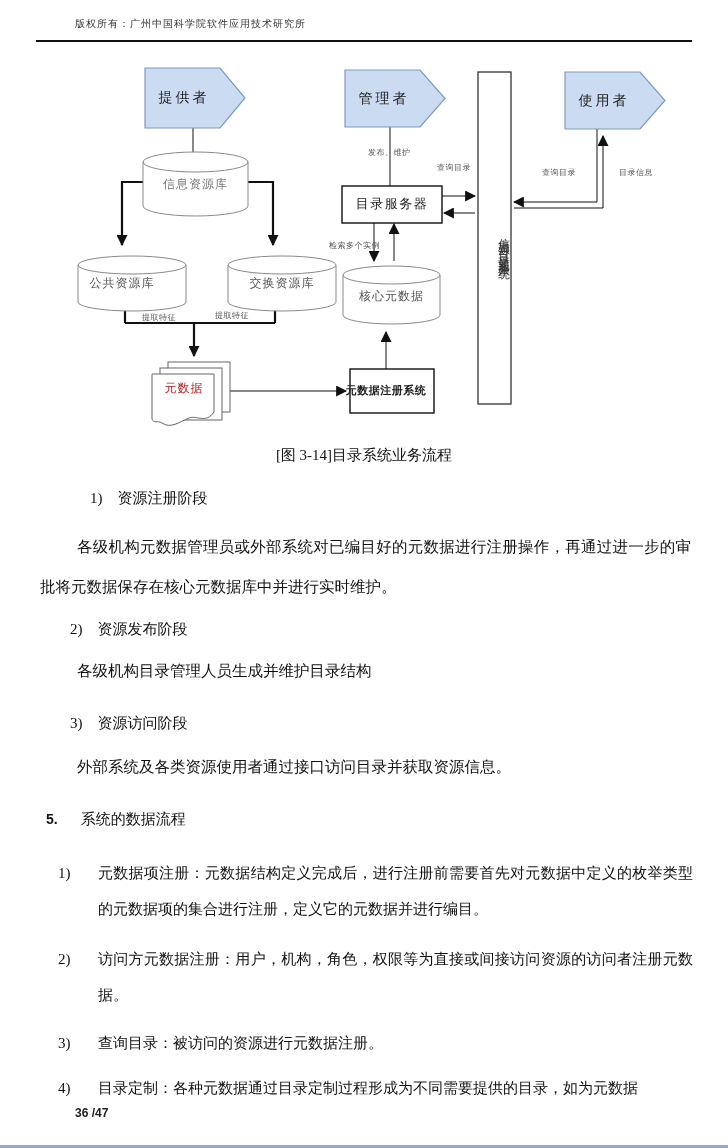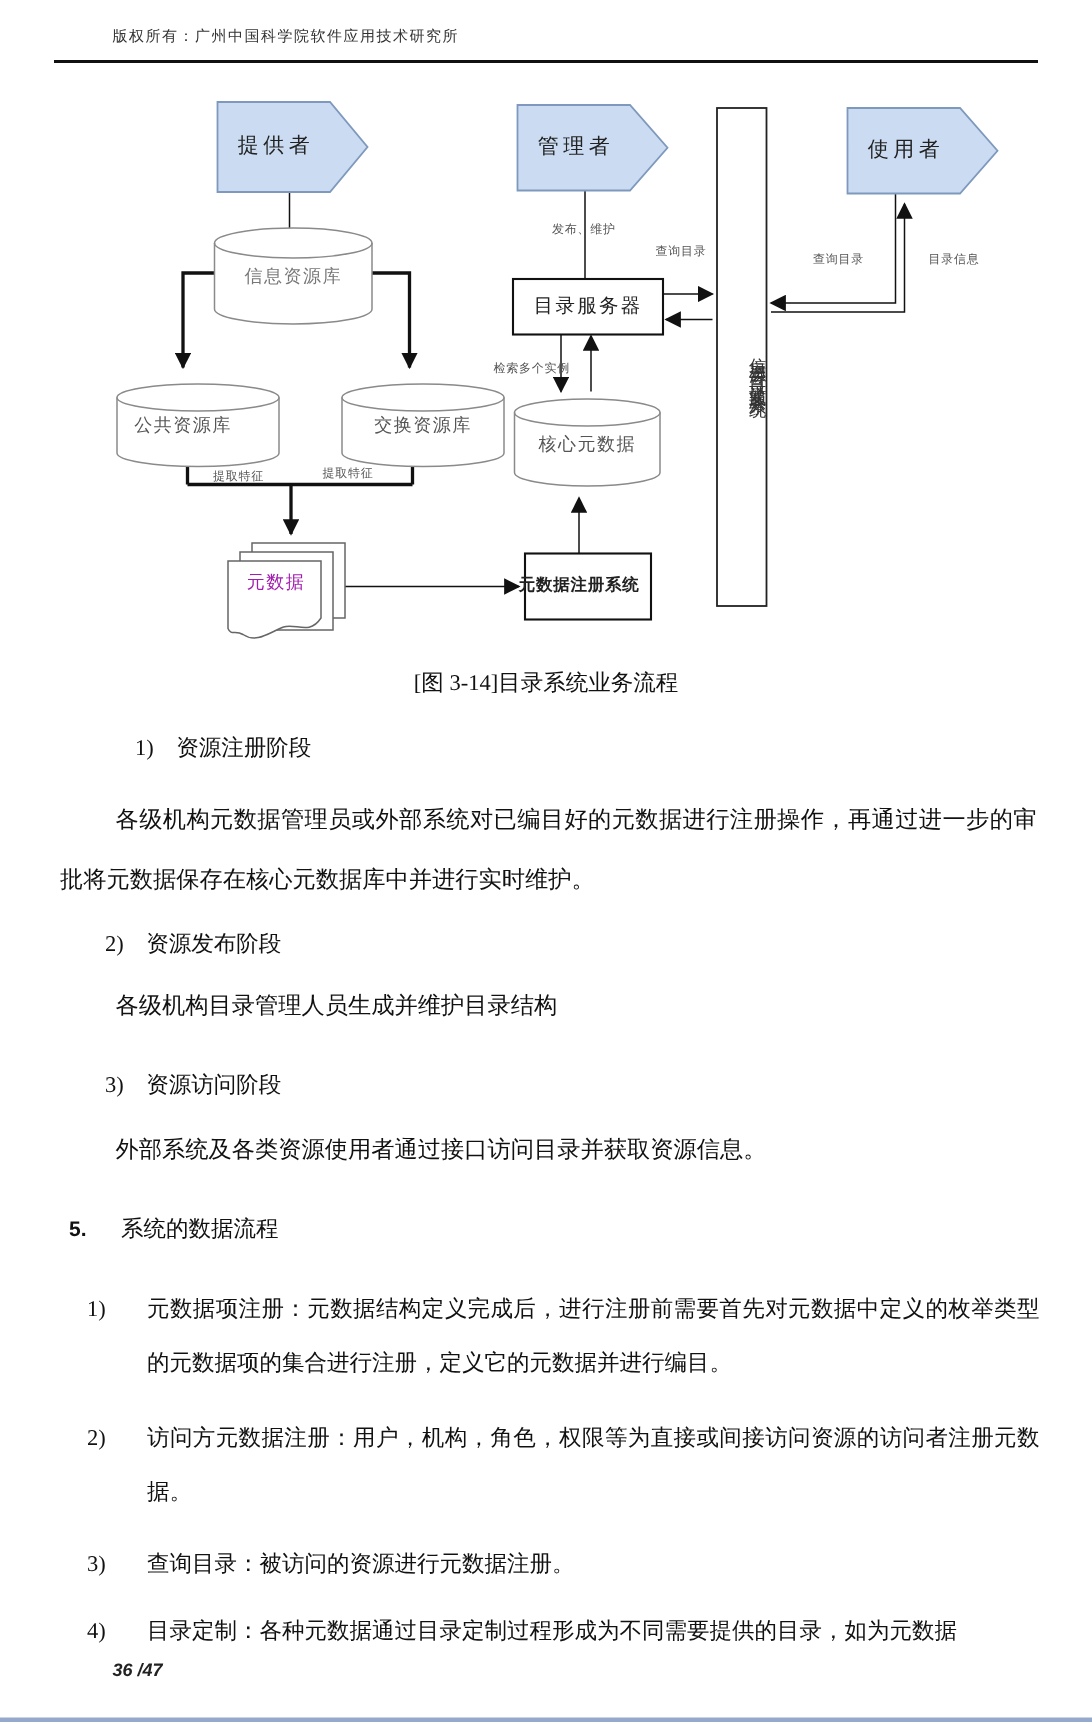--- a/index.html
+++ b/index.html
@@ -16,21 +16,21 @@
   .dlabel{position:absolute;text-align:center;line-height:1.25;}
   #lbl-provider{left:147px;top:89px;width:74px;font-size:14px;letter-spacing:3px;color:#222;}
   #lbl-manager{left:347px;top:90px;width:74px;font-size:14px;letter-spacing:3px;color:#222;}
   #lbl-user{left:567px;top:92px;width:74px;font-size:14px;letter-spacing:3px;color:#222;}
   #lbl-info{left:143px;top:177px;width:105px;font-size:12px;letter-spacing:1px;color:#777;}
   #lbl-public{left:78px;top:276px;width:88px;font-size:12px;letter-spacing:1px;color:#555;}
   #lbl-exchange{left:228px;top:276px;width:108px;font-size:12px;letter-spacing:1px;color:#555;}
   #lbl-core{left:343px;top:289px;width:97px;font-size:12px;letter-spacing:1px;color:#555;}
   #lbl-dirserver{left:342px;top:196px;width:100px;font-size:13px;letter-spacing:1.5px;color:#222;}
   #lbl-metareg{left:344px;top:384px;width:84px;font-size:11px;letter-spacing:0.5px;color:#222;font-weight:bold;}
-  #lbl-metadoc{left:152px;top:381px;width:64px;font-size:12px;letter-spacing:1px;color:#a21caf;}
+  #lbl-metadoc{left:152px;top:381px;width:64px;font-size:12px;letter-spacing:1px;color:#b91c1c;}
   #lbl-onestop{left:479px;top:88px;width:32px;height:312px;writing-mode:vertical-rl;
                text-align:center;font-size:11.5px;letter-spacing:2px;color:#333;}
   .elabel{position:absolute;font-size:8px;color:#555;letter-spacing:0.5px;white-space:nowrap;}
   #el-publish{left:368px;top:147px;}
   #el-queryL{left:437px;top:162px;}
   #el-search{left:329px;top:240px;}
   #el-extract1{left:142px;top:312px;}
   #el-extract2{left:215px;top:310px;}
   #el-queryR{left:542px;top:167px;}
   #el-dirinfo{left:619px;top:167px;}
@@ -42,21 +42,21 @@
   .para{position:absolute;left:40px;right:37px;margin:0;font-size:15.5px;line-height:40px;
         text-indent:37px;color:#111;text-align:justify;}
   .sec-head{position:absolute;left:46px;font-size:15px;color:#111;}
   .sec-num{display:inline-block;font-weight:bold;margin-right:23px;font-family:"Liberation Sans",sans-serif;font-size:14px;}
   .df{position:absolute;left:58px;right:35px;display:flex;font-size:15px;color:#111;}
   .df-num{flex:0 0 40px;line-height:36px;}
   .df-text{flex:1;line-height:36px;text-align:justify;}
 
   
   .footer{position:absolute;left:75px;top:1106px;font-family:"Liberation Sans",sans-serif;
-          font-weight:bold;font-size:12px;color:#222;font-style:italic;}
+          font-weight:bold;font-size:12px;color:#222;}
   .bottom-bar{position:absolute;left:0;right:0;bottom:0;height:3px;background:#94a9cb;}
 
   
   .actor{stroke:#7e99bd;stroke-width:1.2;}
   .cyl{fill:#ffffff;stroke:#8a8a8a;stroke-width:1;}
   .cyl-rim{fill:none;stroke:#8a8a8a;stroke-width:1;}
   .box{fill:#ffffff;stroke:#111;stroke-width:1.4;}
   .tallbox{fill:#ffffff;stroke:#222;stroke-width:1.2;}
   .docpg{fill:#ffffff;stroke:#666;stroke-width:1;}
   .ln{fill:none;stroke:#111;stroke-width:1;}

